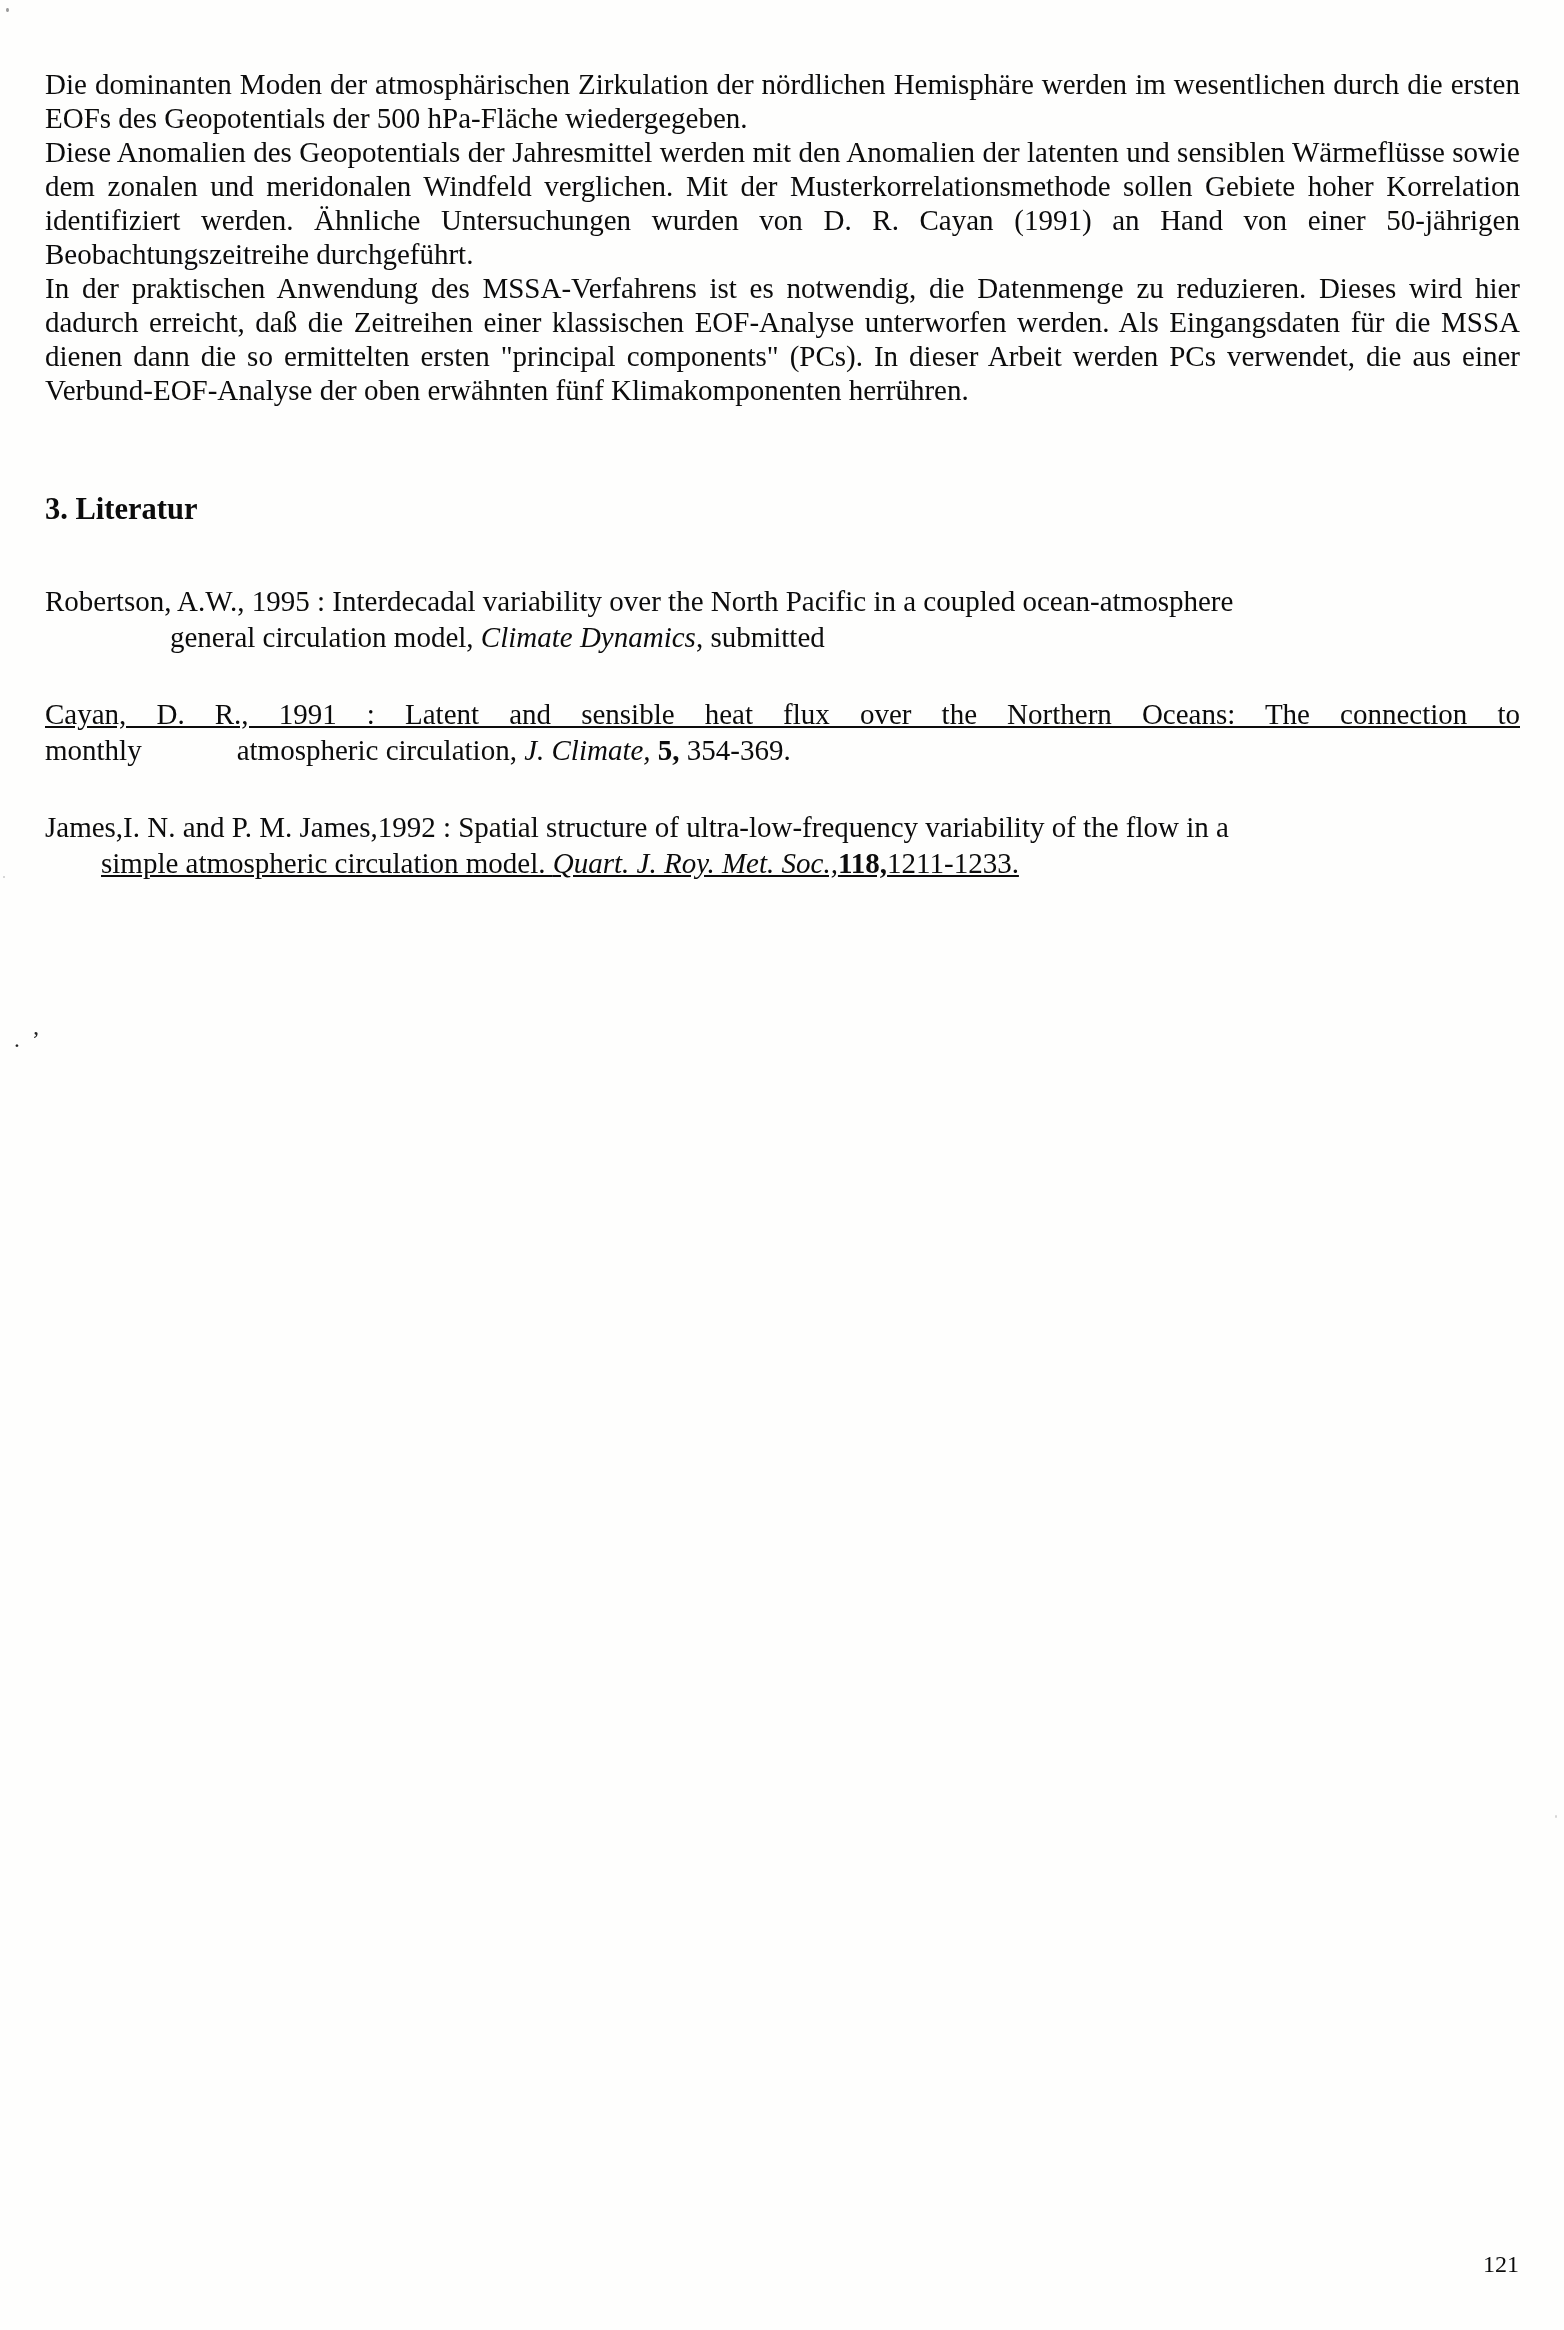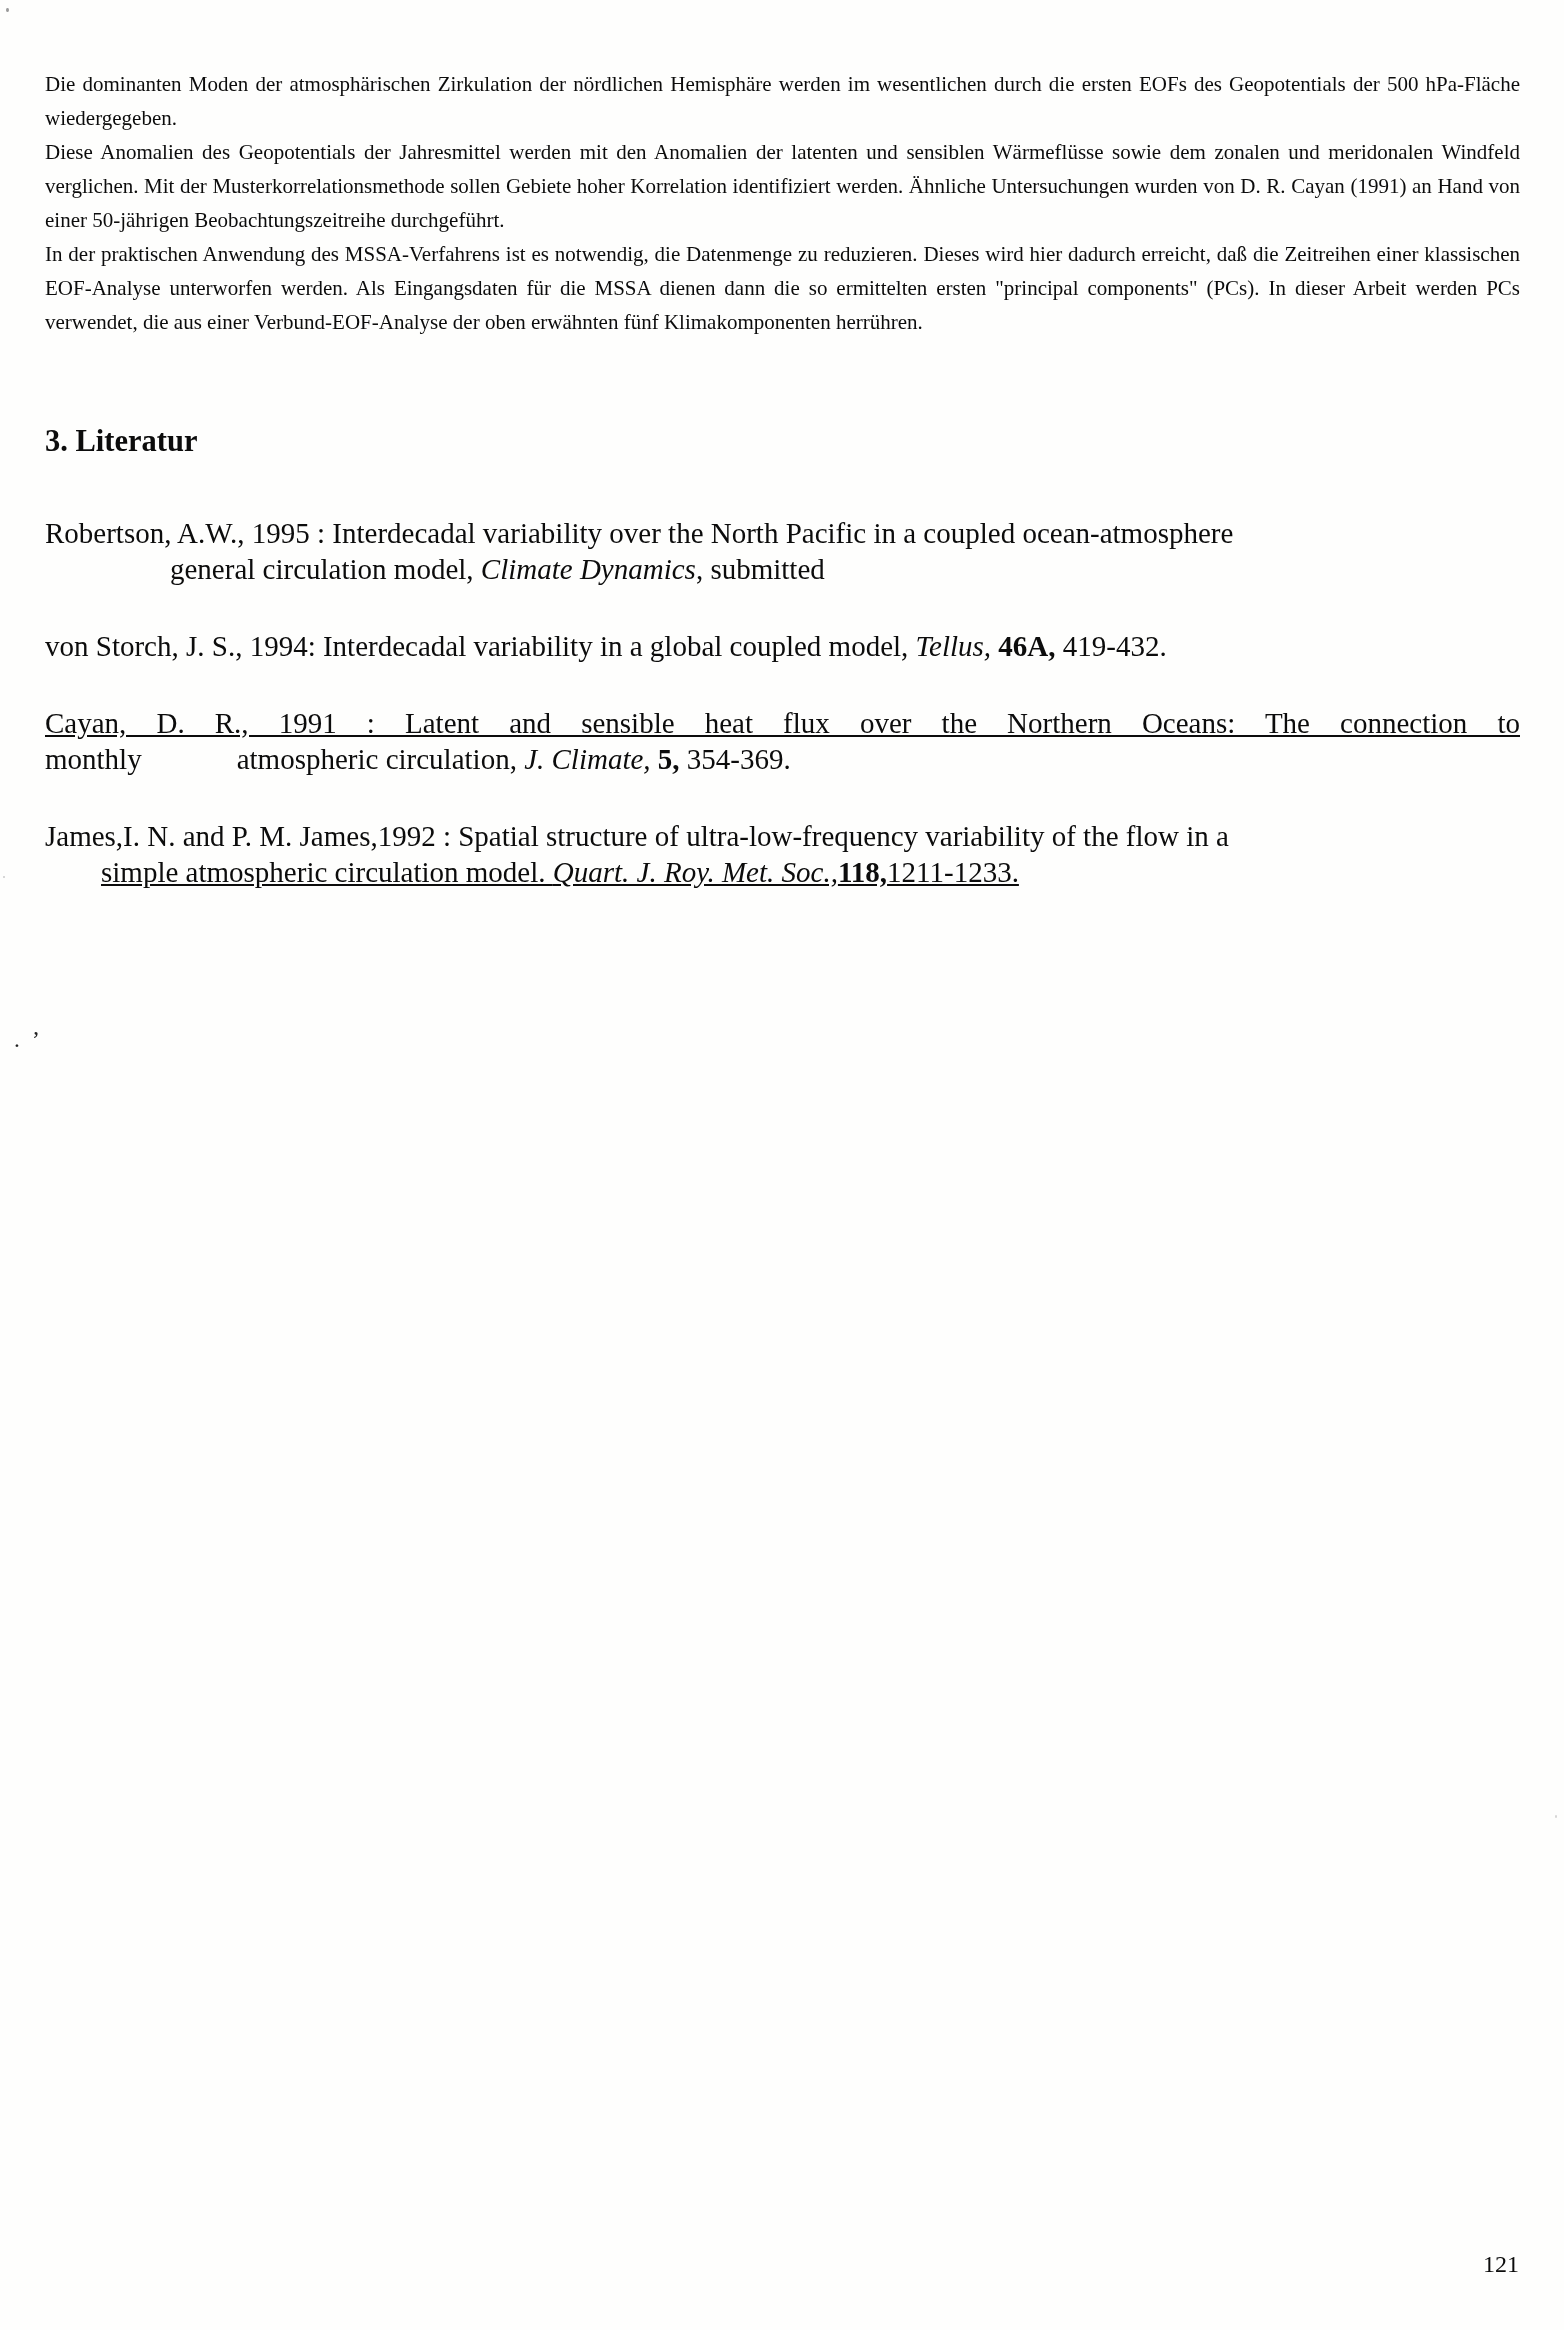--- a/index.html
+++ b/index.html
@@ -18,21 +18,21 @@
     overflow: hidden;
   }
   .content {
     position: absolute;
     left: 45px;
     right: 44px;
     top: 67px;
   }
   .body-text .para {
     margin: 0;
-    font-size: 21px;
+    font-size: 29px;
     line-height: 34px;
     text-align: justify;
   }
   .section-heading {
     margin: 84px 0 0 0;
     font-size: 30.5px;
     line-height: 36px;
     font-weight: bold;
   }
   .references {
@@ -98,23 +98,20 @@
 
     <h2 class="section-heading">3. Literatur</h2>
 
     <section class="references">
 
       <div class="reference">
         <div class="ref-line"><span>Robertson, A.W., 1995 : Interdecadal variability over the North Pacific in a coupled ocean-atmosphere</span></div>
         <div class="ref-line indent-160"><span>general circulation model, </span><span class="italic">Climate Dynamics</span><span>, submitted</span></div>
       </div>
 
-      <div class="reference">
-        <div class="ref-line"><span>von Storch, J. S., 1994: Interdecadal variability in a global coupled model, </span><span class="italic">Tellus, </span><span class="bold">46A, </span><span>419-432.</span></div>
-      </div>
 
       <div class="reference">
         <div class="ref-line justify-full"><span>Cayan, D. R., 1991 : Latent and sensible heat flux over the Northern Oceans: The connection to</span></div>
         <div class="ref-line"><span>monthly</span><span class="tab-gap"></span><span>atmospheric circulation, </span><span class="italic">J. Climate, </span><span class="bold">5, </span><span>354-369.</span></div>
       </div>
 
       <div class="reference">
         <div class="ref-line"><span>James,I. N. and P. M. James,1992 : Spatial structure of ultra-low-frequency variability of the flow in a</span></div>
         <div class="ref-line indent-72"><span>simple atmospheric circulation model. </span><span class="italic">Quart. J. Roy. Met. Soc.,</span><span class="bold">118,</span><span>1211-1233.</span></div>
       </div>

